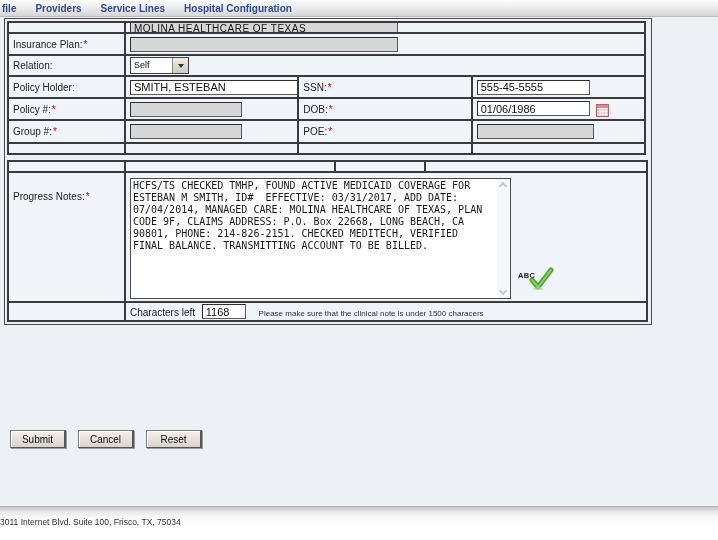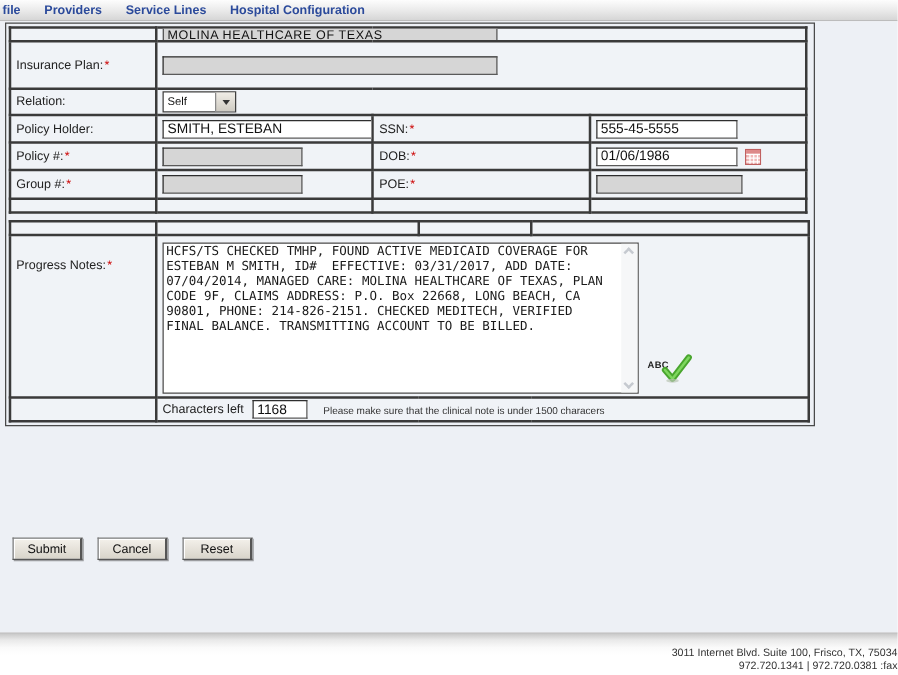--- a/index.html
+++ b/index.html
@@ -80,21 +80,21 @@
   .buttons { position:absolute; left:10px; top:430px; display:flex; gap:12px; }
   .btn93 { width:56px; height:18px; font-size:10px; font-family:"Liberation Sans",sans-serif;
            color:#111; background:linear-gradient(180deg,#f4f1eb,#d8d4ca);
            border:1px solid #7d7d7d; border-right:2px solid #555; border-bottom:1px solid #555;
            box-shadow:inset 1px 1px 0 #ffffff, 1px 1px 0 rgba(90,90,90,.55); cursor:pointer; }
 
   
   .footer { position:absolute; top:506px; left:0; width:718px; height:34px;
             border-top:1px solid #b5b5b5;
             background:linear-gradient(180deg,#c9c9c9 0px,#e9e9e9 5px,#fafafa 11px,#ffffff 17px);
-            text-align:right; font-size:8.5px; color:#333; padding-top:10px; line-height:10px; }
+            text-align:left; font-size:8.5px; color:#333; padding-top:10px; line-height:10px; }
 </style>
 </head>
 <body>
 
 <div class="nav">
   <span class="nav-item">file</span>
   <span class="nav-item">Providers</span>
   <span class="nav-item">Service Lines</span>
   <span class="nav-item">Hospital Configuration</span>
 </div>
@@ -108,21 +108,21 @@
           <tr>
         <td class="c1 cliprow"></td>
         <td class="cliprow" colspan="3">
           <div class="clipwrap">
             <input class="txt ro w268" readonly="" value="MOLINA HEALTHCARE OF TEXAS" style="">
           </div>
         </td>
       </tr>
 
       <tr>
-        <td class="c1" style="height:38px">
+        <td class="c1" style="height:22px">
           <span>Insurance Plan:</span><span class="req">*</span>
         </td>
         <td colspan="3">
           <input class="txt ro w268" readonly="" value="" style="">
         </td>
       </tr>
 
 
       <tr>
         <td class="c1" style="height:20px">
@@ -252,14 +252,13 @@
 </div>
 
 <div class="buttons">
   <button class="btn93">Submit</button>
   <button class="btn93">Cancel</button>
   <button class="btn93">Reset</button>
 </div>
 
 <div class="footer">
   <div>3011 Internet Blvd. Suite 100, Frisco, TX, 75034</div>
-  <div>972.720.1341 | 972.720.0381 :fax</div>
 </div>
 
 </body></html>

